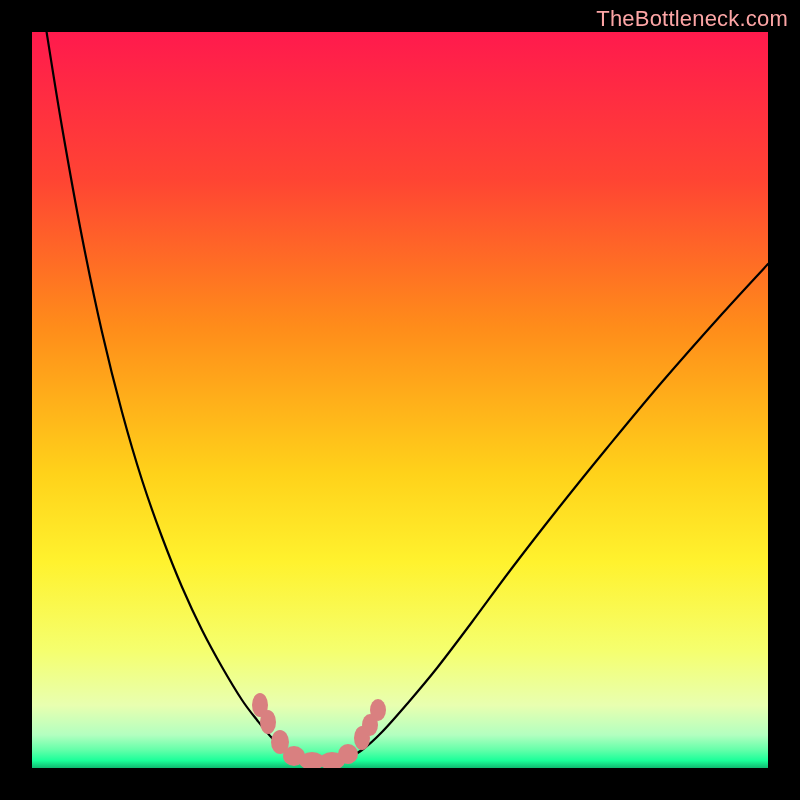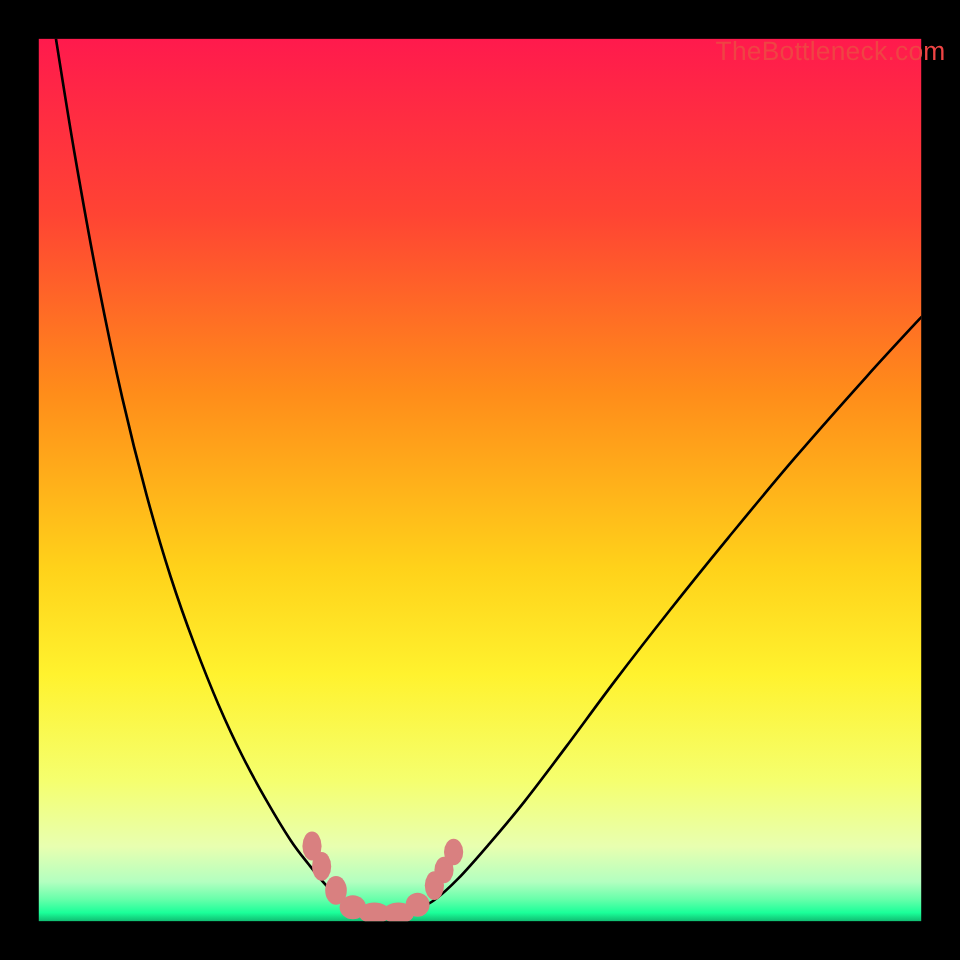--- a/index.html
+++ b/index.html
@@ -25,26 +25,25 @@
     overflow: hidden;
   }
   .gradient {
     position: absolute;
     inset: 0;
   }
   .watermark {
     position: absolute;
     top: 6px;
     right: 12px;
-    color: #ef4444;
+    color: #fca5a5;
     font-size: 22px;
     font-weight: 400;
     letter-spacing: 0.2px;
     font-family: Arial, Helvetica, sans-serif;
-    margin-top: 24px;
   }
   svg.curve {
     position: absolute;
     inset: 0;
   }
   .marker {
     fill: #d98080;
     stroke: none;
   }
 </style>

